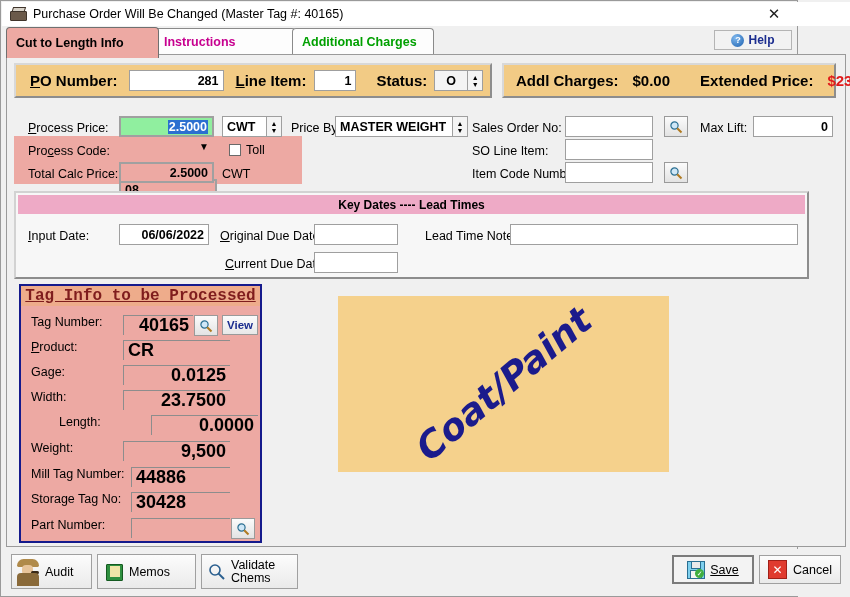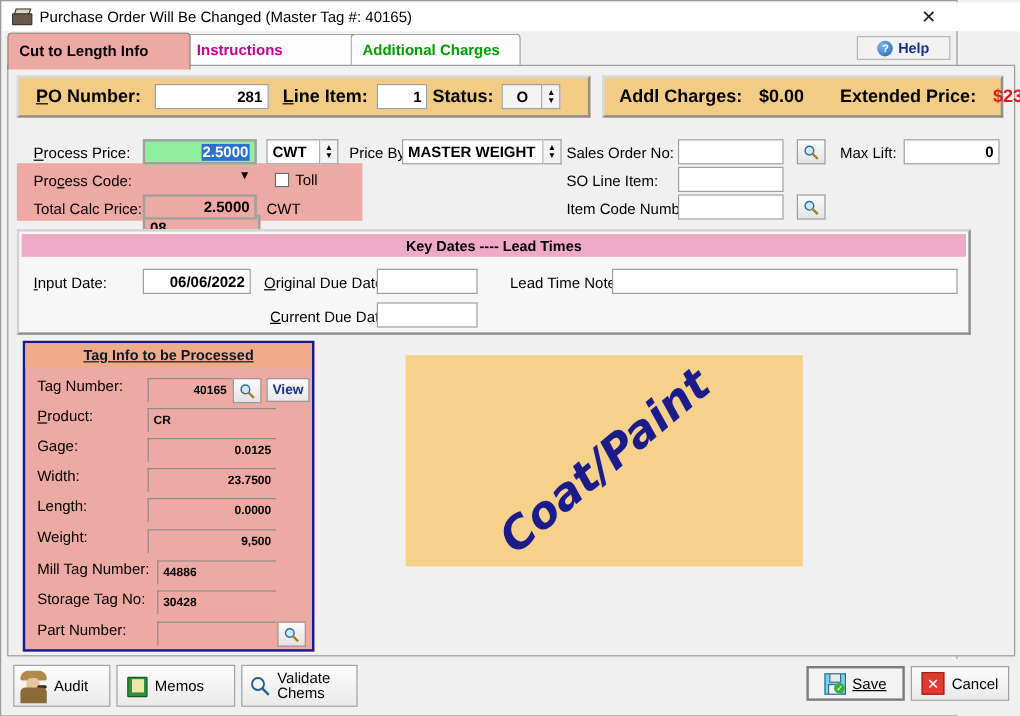--- a/index.html
+++ b/index.html
@@ -77,25 +77,25 @@
             box-sizing:border-box;}
   .kd-head{position:absolute;left:2px;top:2px;width:787px;height:19px;background:#eeaac6;
            display:flex;align-items:center;justify-content:center;font-size:12px;font-weight:bold;}
 
   
   .taginfo{position:absolute;left:18px;top:283px;width:243px;height:259px;
            border:2px solid #151a8c;background:#eda9a3;box-sizing:border-box;}
   .tag-shadow{position:absolute;left:22px;top:287px;width:252px;height:259px;background:#eda9a3;z-index:-1;}
   .tag-head{position:absolute;left:0;top:0;width:239px;height:20px;background:#eeac8b;
             display:flex;align-items:center;justify-content:center;}
-  .tag-head span{font-size:12px;font-weight:bold;color:#0f172a;text-decoration:underline;}
+  .tag-head span{font-size:16px;font-weight:bold;color:#7f1d1d;text-decoration:underline;font-family:Liberation Mono, monospace;}
   .tagrow{position:absolute;left:10px;height:22px;display:flex;}
   .tagrow .tl{width:92px;font-size:12.5px;}
   .tfld{background:#eda9a3;border:1px solid #8d8d8d;border-right:none;border-bottom:none;
-        box-sizing:border-box;height:20px;display:flex;align-items:center;font-size:10px;
+        box-sizing:border-box;height:20px;display:flex;align-items:center;font-size:18px;
         font-weight:bold;padding:0 4px;}
   .tfld.right{justify-content:flex-end;}
   .viewbtn{width:36px;height:20px;border:1px solid #9a9a9a;background:linear-gradient(#fbfbfb,#e8e8e8);
            box-sizing:border-box;display:flex;align-items:center;justify-content:center;
            font-size:11.5px;font-weight:bold;color:#1b2d8f;}
 
   
   .imgbox{position:absolute;left:337px;top:295px;width:331px;height:176px;background:#f5d18c;}
   .imgbox .rot{position:absolute;left:50%;top:50%;transform:translate(-50%,-50%) rotate(-40deg);
                font-size:37px;font-weight:bold;font-style:italic;color:#1b1b8c;white-space:nowrap;
@@ -163,21 +163,21 @@
     <span>Help</span>
   </div>
 
   <div class="tabbody"></div>
 
   <div class="panel-orange" id="po-panel">
     <span class="lbl" style="margin-left:14px;"><u>P</u>O Number:</span>
     <div class="fld right" style="width:95px;margin-left:11px;">281</div>
     <span class="lbl" style="margin-left:12px;"><u>L</u>ine Item:</span>
     <div class="fld right" style="width:42px;margin-left:8px;">1</div>
-    <span class="lbl" style="margin-left:4px;">Status:</span>
+    <span class="lbl" style="margin-left:20px;">Status:</span>
     <div class="fld" style="width:34px;margin-left:7px;justify-content:center;background:#f4f4f4;">O</div>
     <div class="spin">
         <span>▲</span>
         <span>▼</span>
       </div>
   </div>
 
   <div class="panel-orange" id="charges-panel">
     <span class="lbl" style="margin-left:12px;">Addl Charges:</span>
     <span class="lbl" style="margin-left:14px;">$0.00</span>
@@ -271,21 +271,21 @@
       <div class="tfld" style="width:107px;">CR</div>
     </div>
     <div class="tagrow" style="top:79px;">
       <span class="tl">Gage:</span>
       <div class="tfld right" style="width:107px;">0.0125</div>
     </div>
     <div class="tagrow" style="top:104px;">
       <span class="tl">Width:</span>
       <div class="tfld right" style="width:107px;">23.7500</div>
     </div>
-    <div class="tagrow" style="top:129px;">
+    <div class="tagrow" style="top:129px;margin-left:28px;">
       <span class="tl">Length:</span>
       <div class="tfld right" style="width:107px;">0.0000</div>
     </div>
     <div class="tagrow" style="top:155px;">
       <span class="tl">Weight:</span>
       <div class="tfld right" style="width:107px;">9,500</div>
     </div>
     <div class="tagrow" style="top:181px;">
       <span class="tl" style="width:100px;">Mill Tag Number:</span>
       <div class="tfld" style="width:99px;">44886</div>

